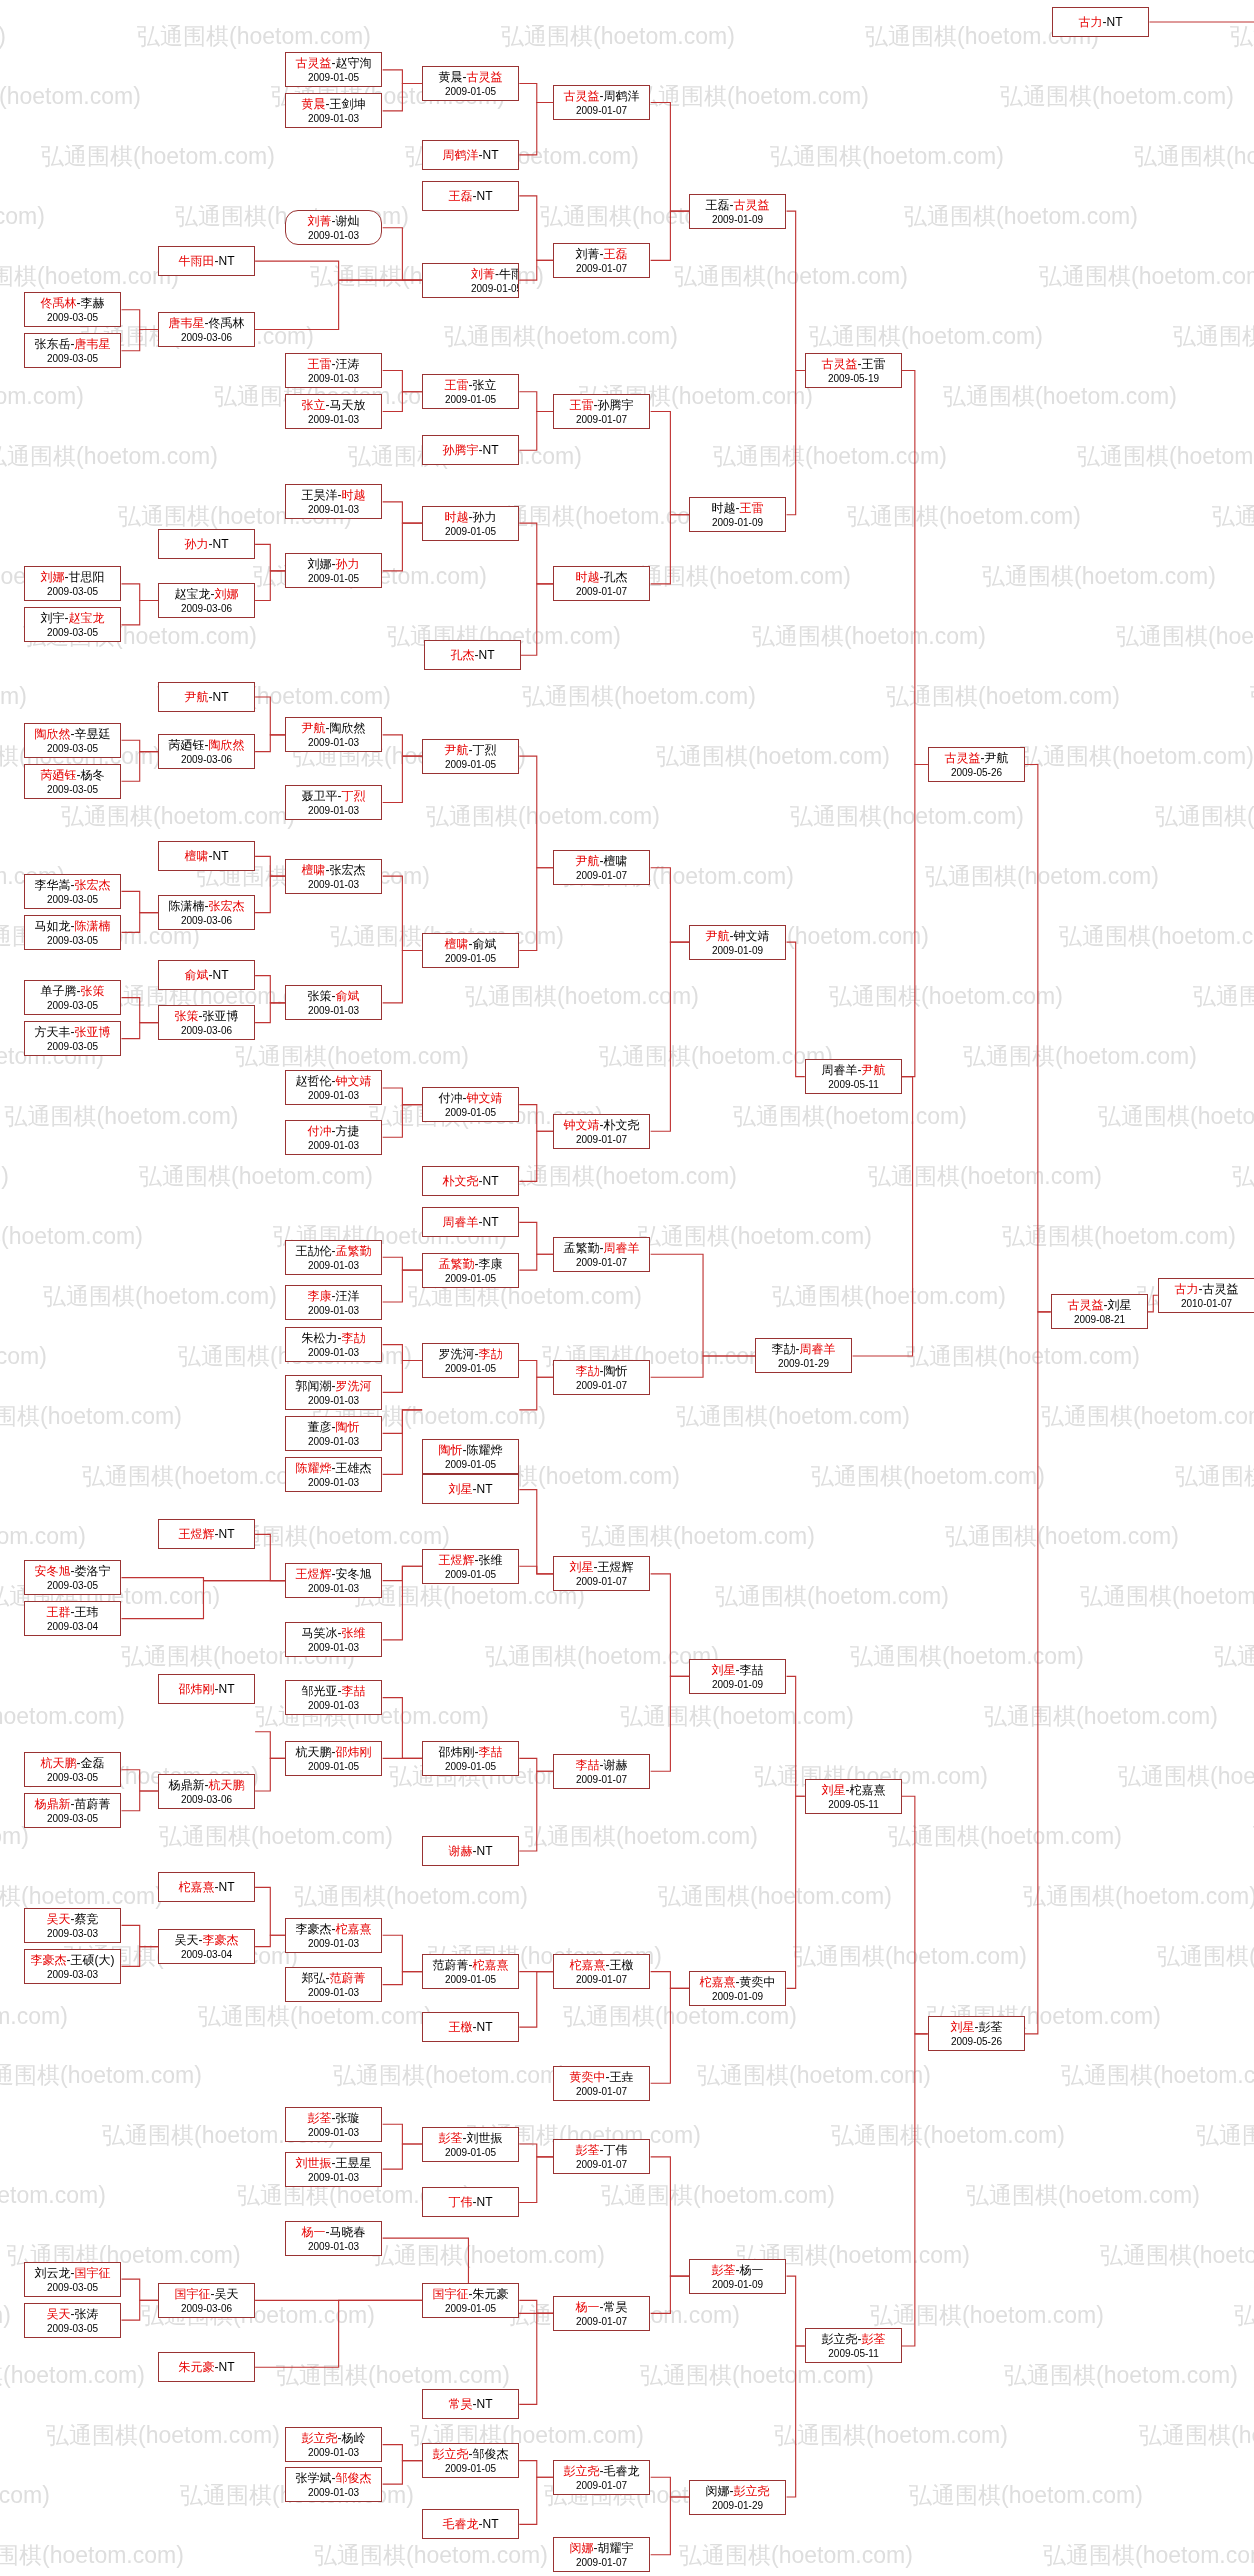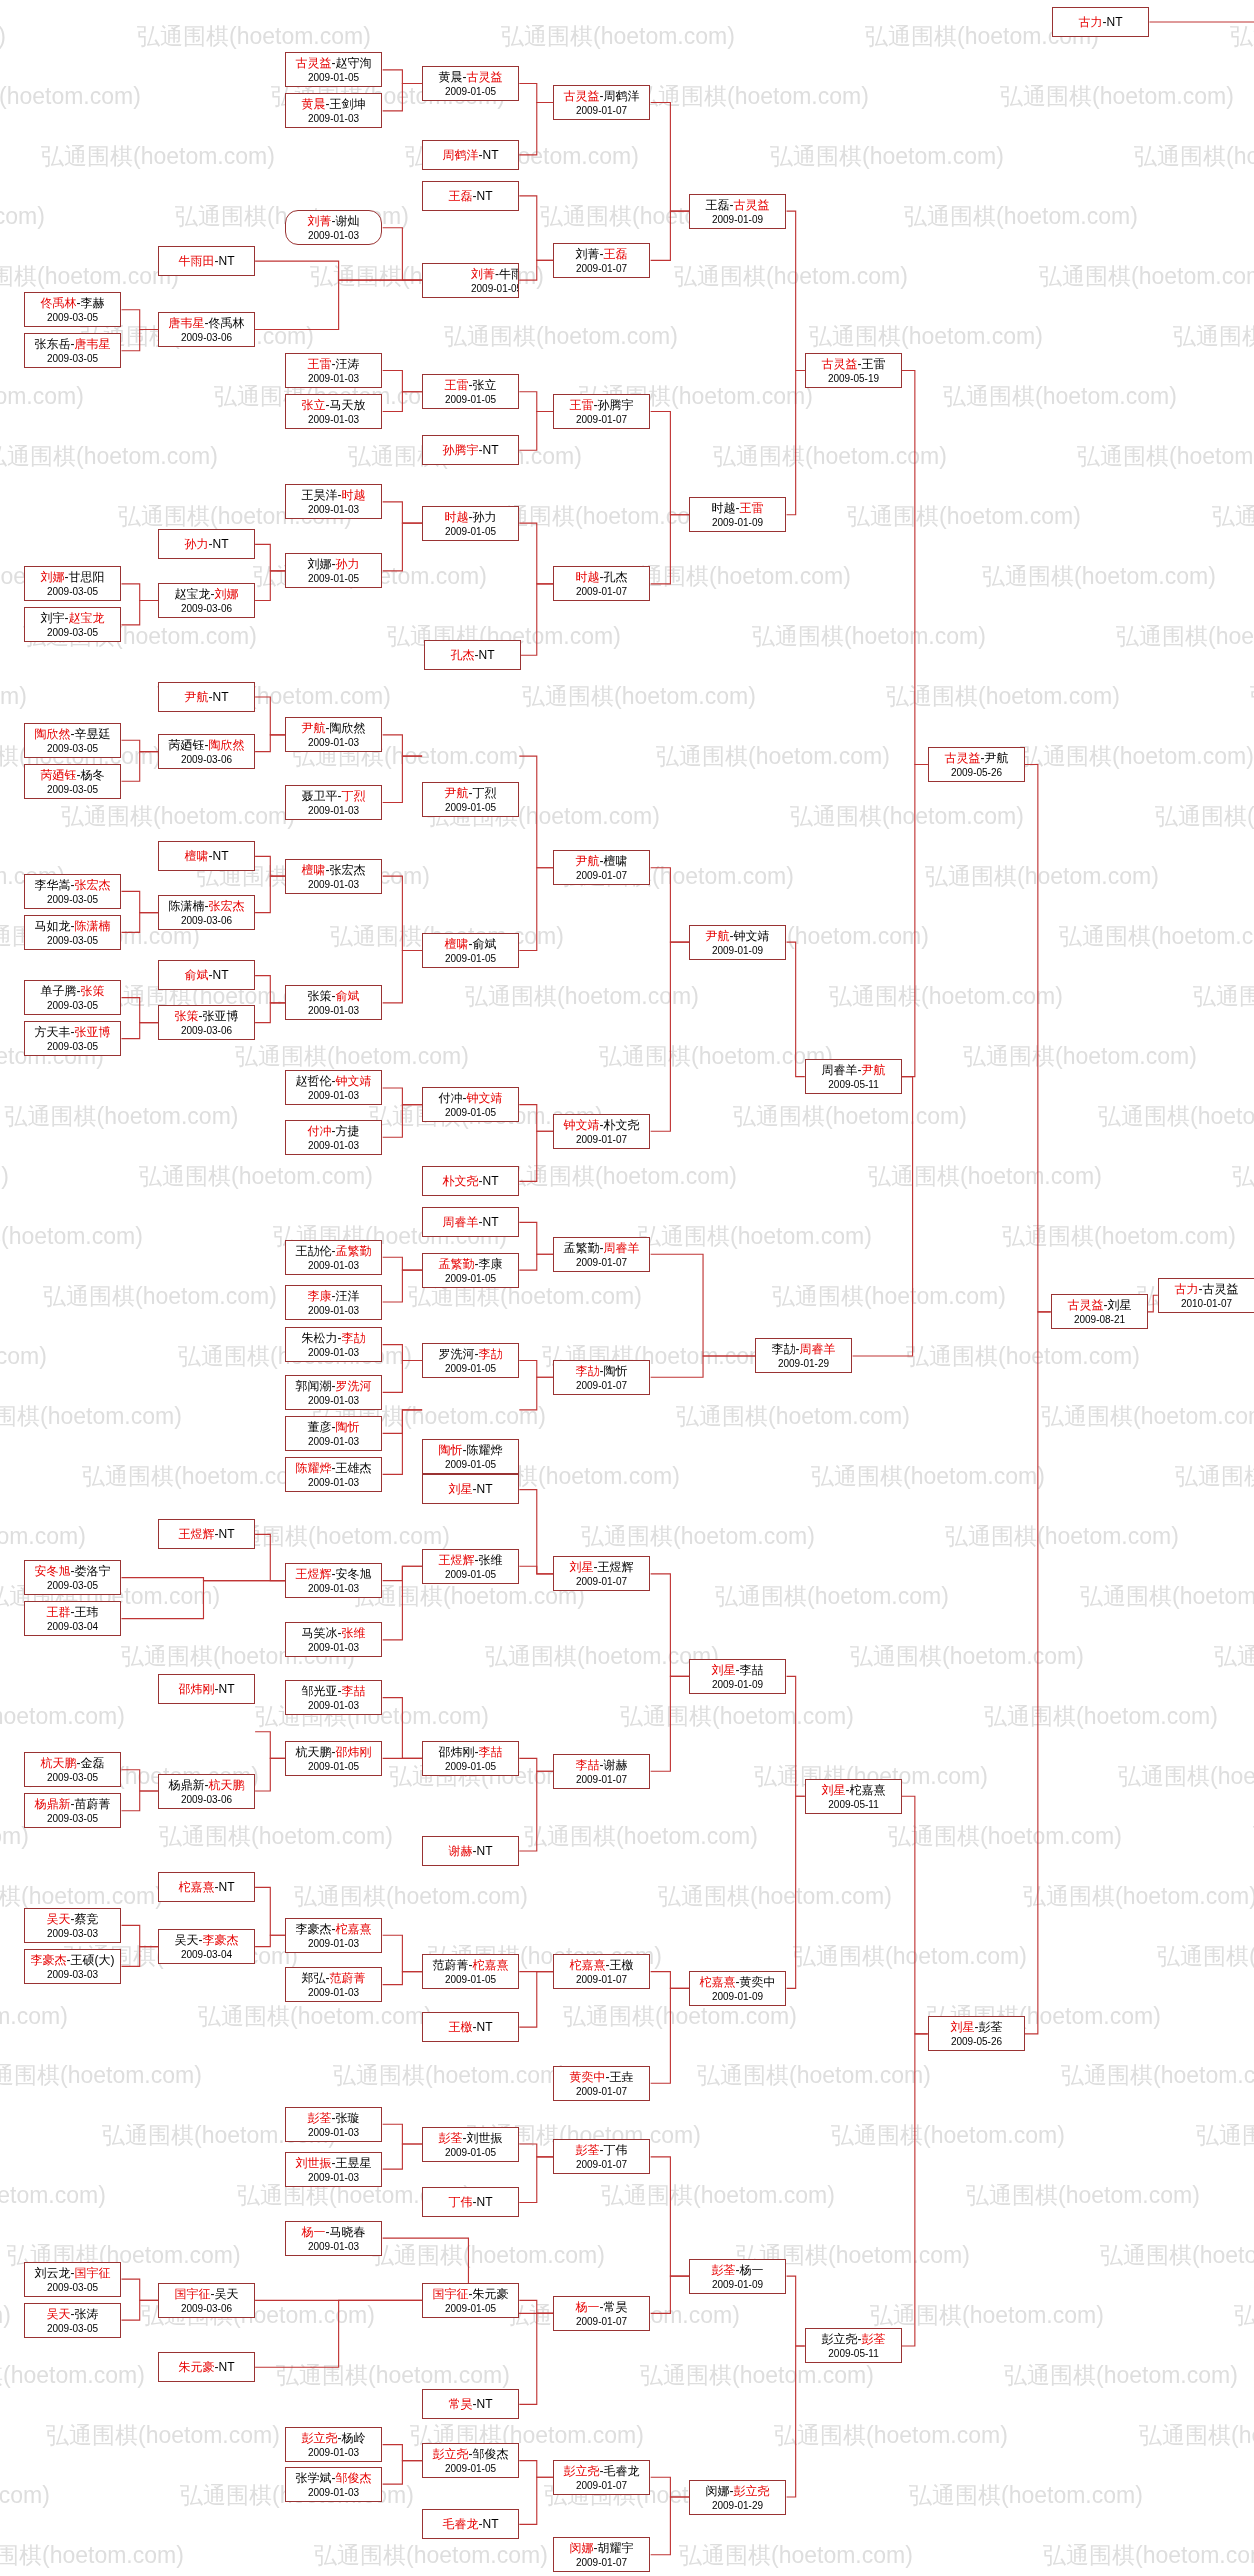--- a/index.html
+++ b/index.html
@@ -463,21 +463,21 @@
         <div class="d">2009-03-06</div>
       </div>
       <div class="box two" style="left: 285px; top: 717px;">
         <div class="t"><span class="win">尹航</span>-<span>陶欣然</span></div>
         <div class="d">2009-01-03</div>
       </div>
       <div class="box two" style="left: 285px; top: 785px;">
         <div class="t"><span>聂卫平</span>-<span class="win">丁烈</span></div>
         <div class="d">2009-01-03</div>
       </div>
-      <div class="box two" style="left: 422px; top: 739px; margin-top: 43px;">
+      <div class="box two" style="left: 422px; top: 739px;">
         <div class="t"><span class="win">尹航</span>-<span>丁烈</span></div>
         <div class="d">2009-01-05</div>
       </div>
       <div class="box one" style="left: 158px; top: 841px;">
         <div class="t"><span class="win">檀啸</span>-<span>NT</span></div>
       </div>
       <div class="box two" style="left: 24px; top: 874px;">
         <div class="t"><span>李华嵩</span>-<span class="win">张宏杰</span></div>
         <div class="d">2009-03-05</div>
       </div>

